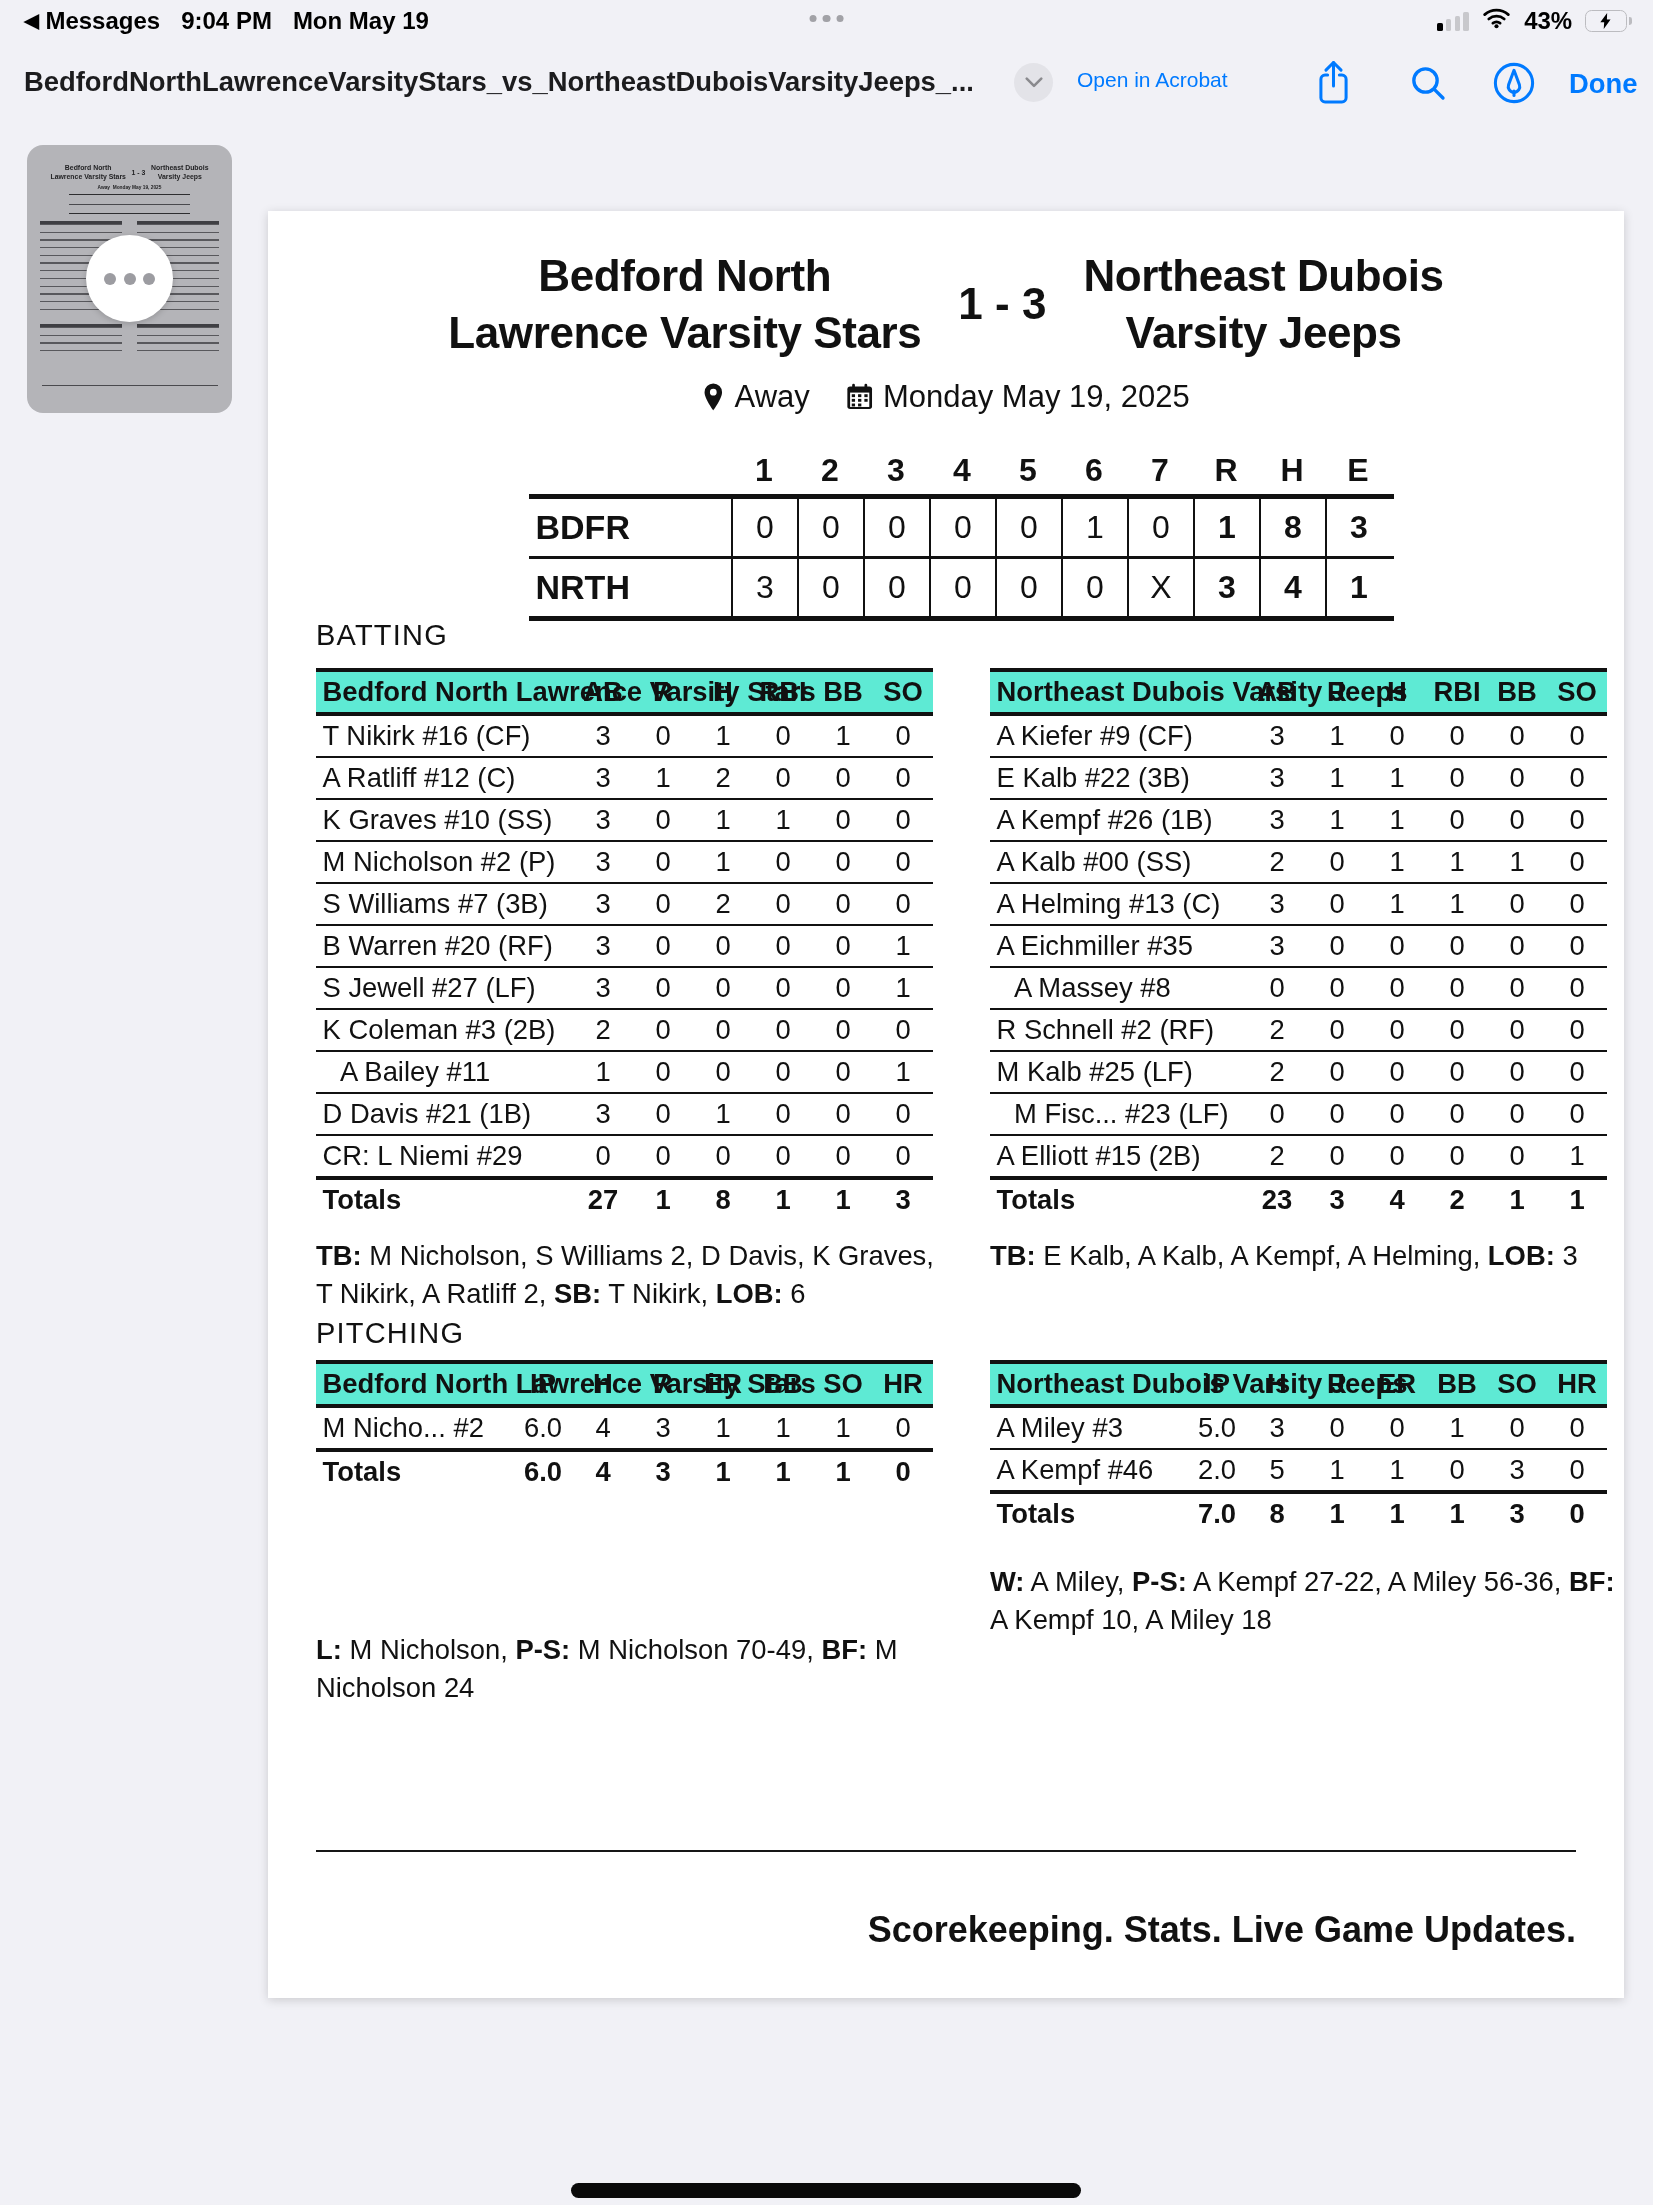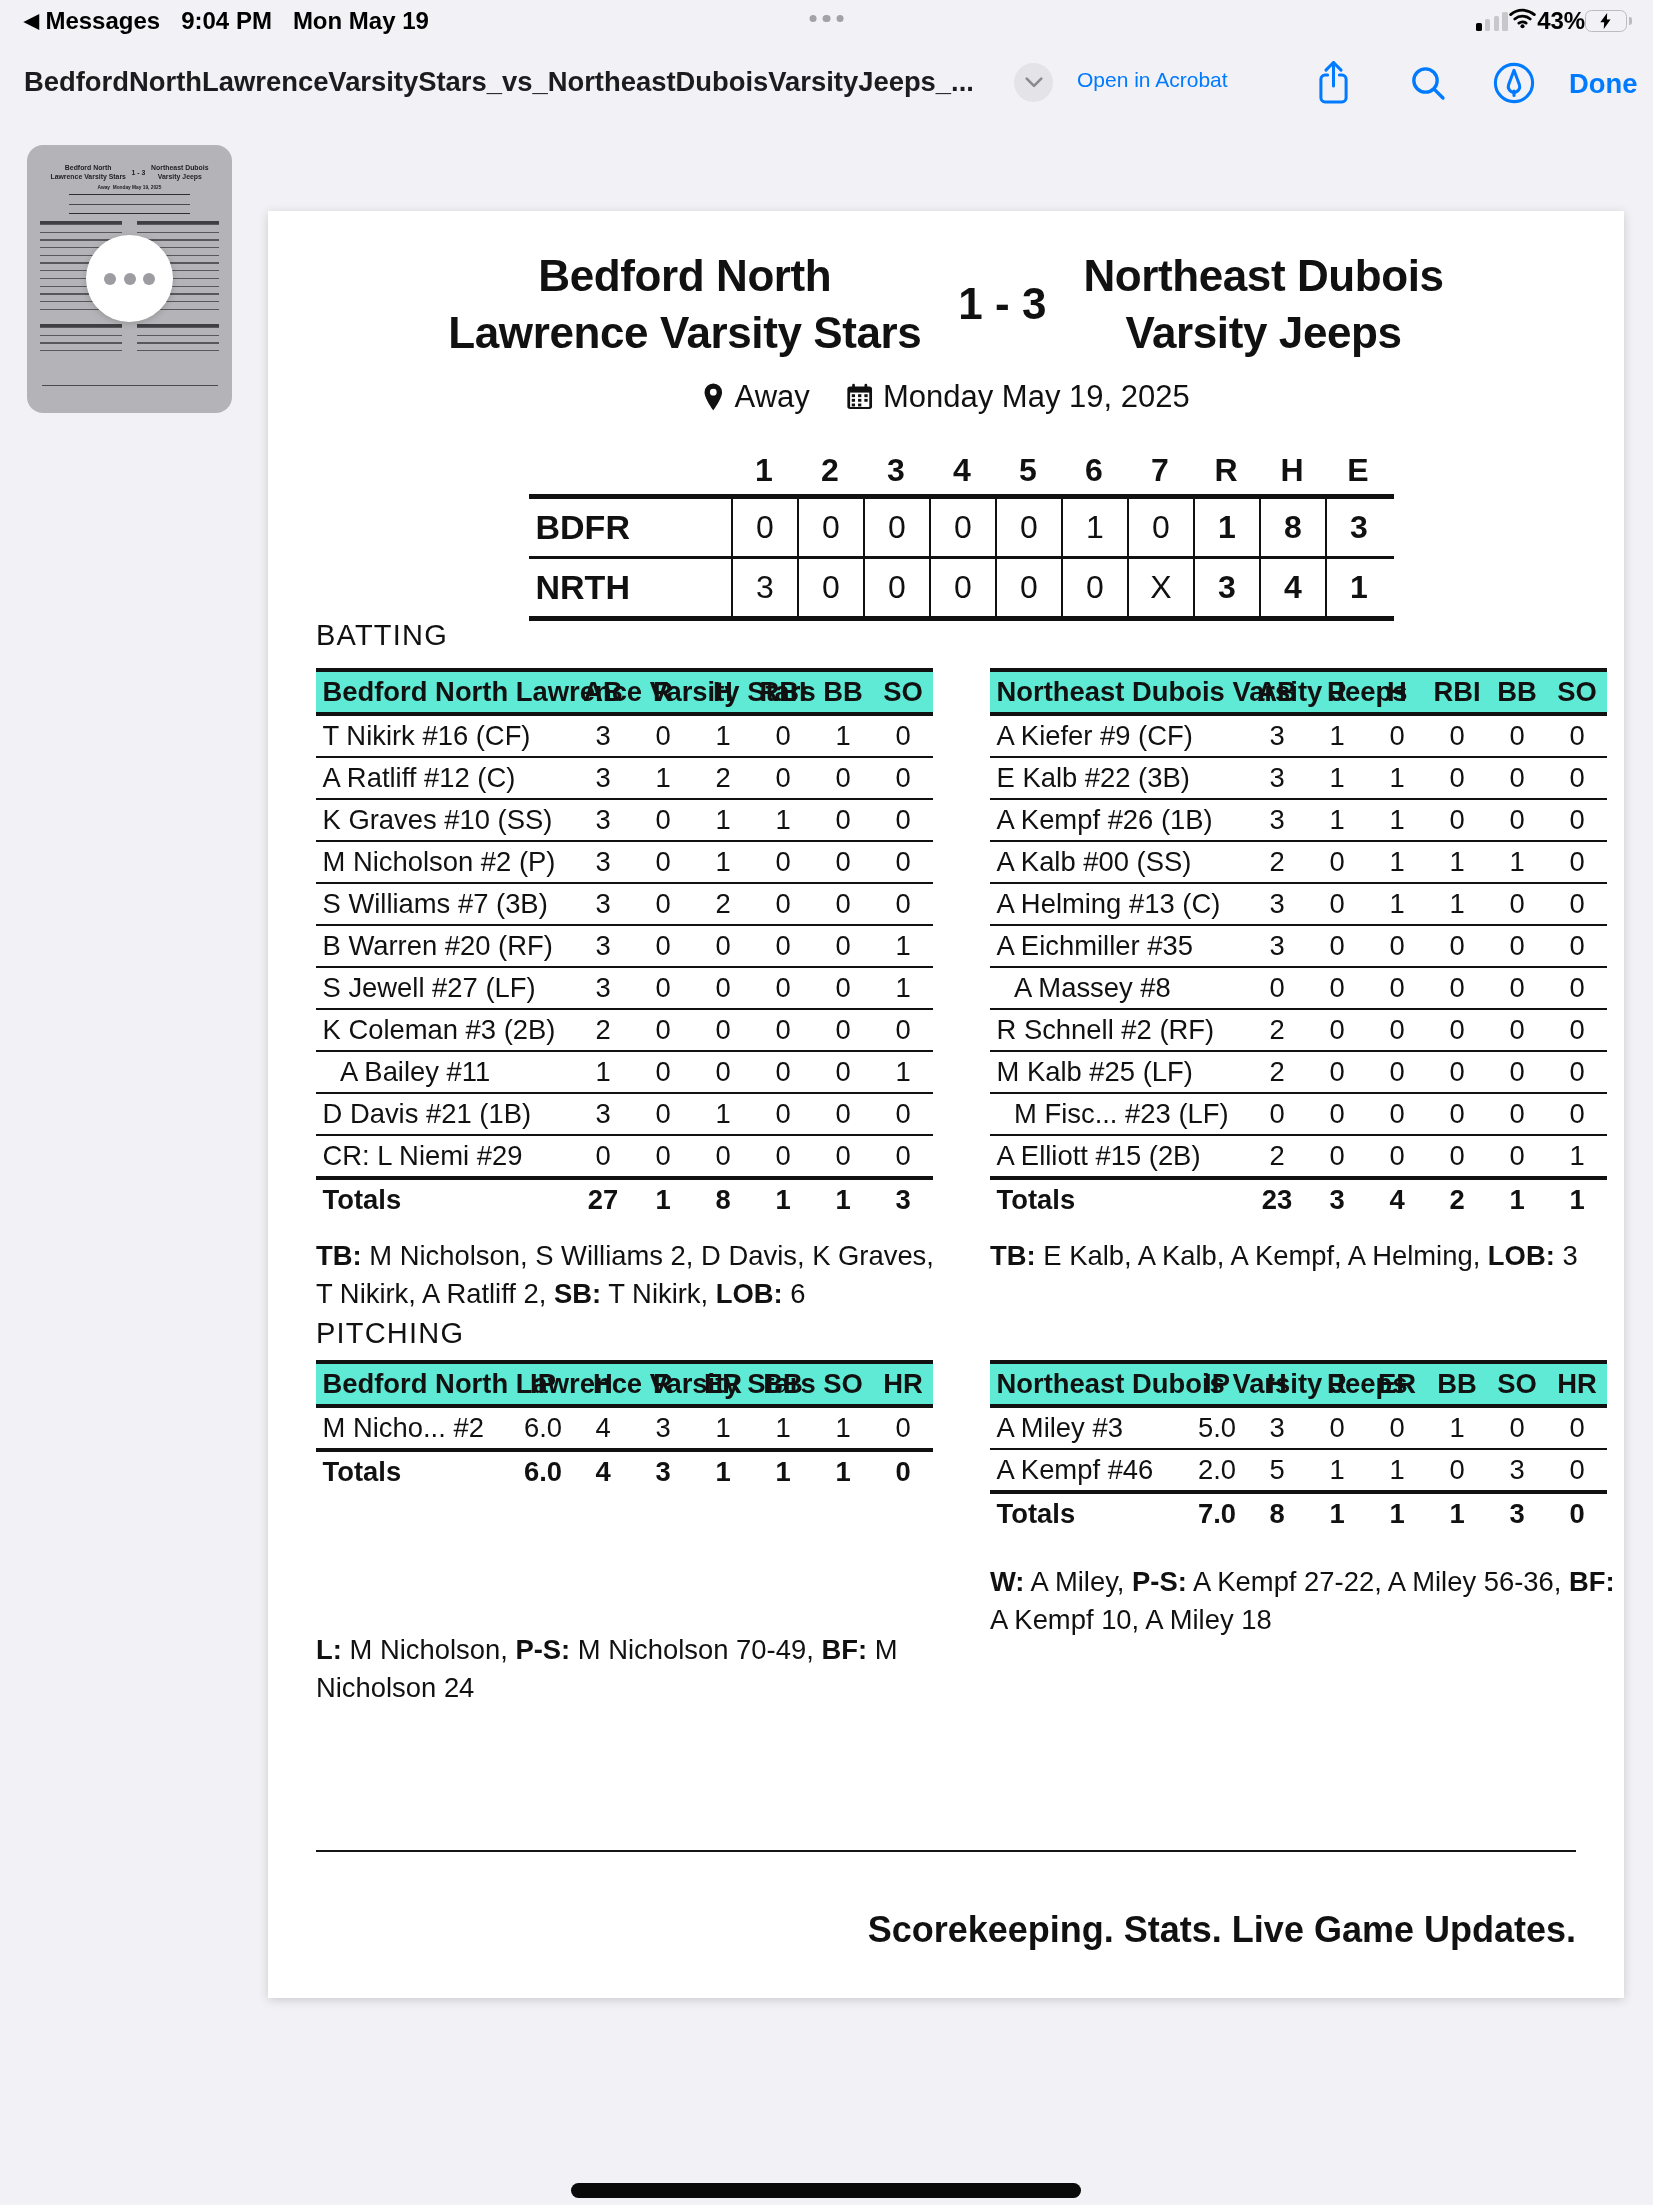--- a/index.html
+++ b/index.html
@@ -8,21 +8,21 @@
     background:#f1f1f6;color:#111;
     font-family:"Liberation Sans", sans-serif;
   }
   
   .statusbar{position:absolute;top:0;left:0;right:0;height:42px;font-size:24px;font-weight:600;color:#000;}
   .sb-left{position:absolute;left:24px;top:6.5px;display:flex;align-items:center;gap:21px;}
   .back-chip{display:flex;align-items:center;gap:6.5px;cursor:default;}
   .back-glyph{font-size:19.4px;}
   .sb-dots{position:absolute;left:50%;top:14.5px;transform:translateX(-50%);display:flex;gap:6.5px;}
   .sb-dots i{width:7.3px;height:7.3px;border-radius:50%;background:#a2a2a7;}
-  .sb-right{position:absolute;right:21px;top:6.5px;display:flex;align-items:center;height:29px;}
+  .sb-right{position:absolute;right:21px;top:6.5px;display:flex;align-items:center;gap:13px;height:29px;}
   .signal{display:flex;align-items:flex-end;gap:3.2px;height:19.4px;}
   .signal i{width:5.7px;border-radius:1.6px;background:#c8c8cc;display:block;}
   .signal i.on{background:#000;}
   .battery{display:flex;align-items:center;}
   .bat-body{position:relative;width:42px;height:22px;border:1.6px solid #bcbcc0;border-radius:6.5px;padding:1.6px;box-sizing:border-box;}
   .bat-fill{width:100%;height:100%;background:#34c759;border-radius:3.2px;}
   .bat-bolt{position:absolute;left:50%;top:50%;transform:translate(-50%,-50%);}
   .bat-cap{width:3.2px;height:8px;background:#bcbcc0;border-radius:0 2.4px 2.4px 0;margin-left:1.6px;}
   
   .toolbar{position:absolute;top:42px;left:0;right:0;height:84px;}

